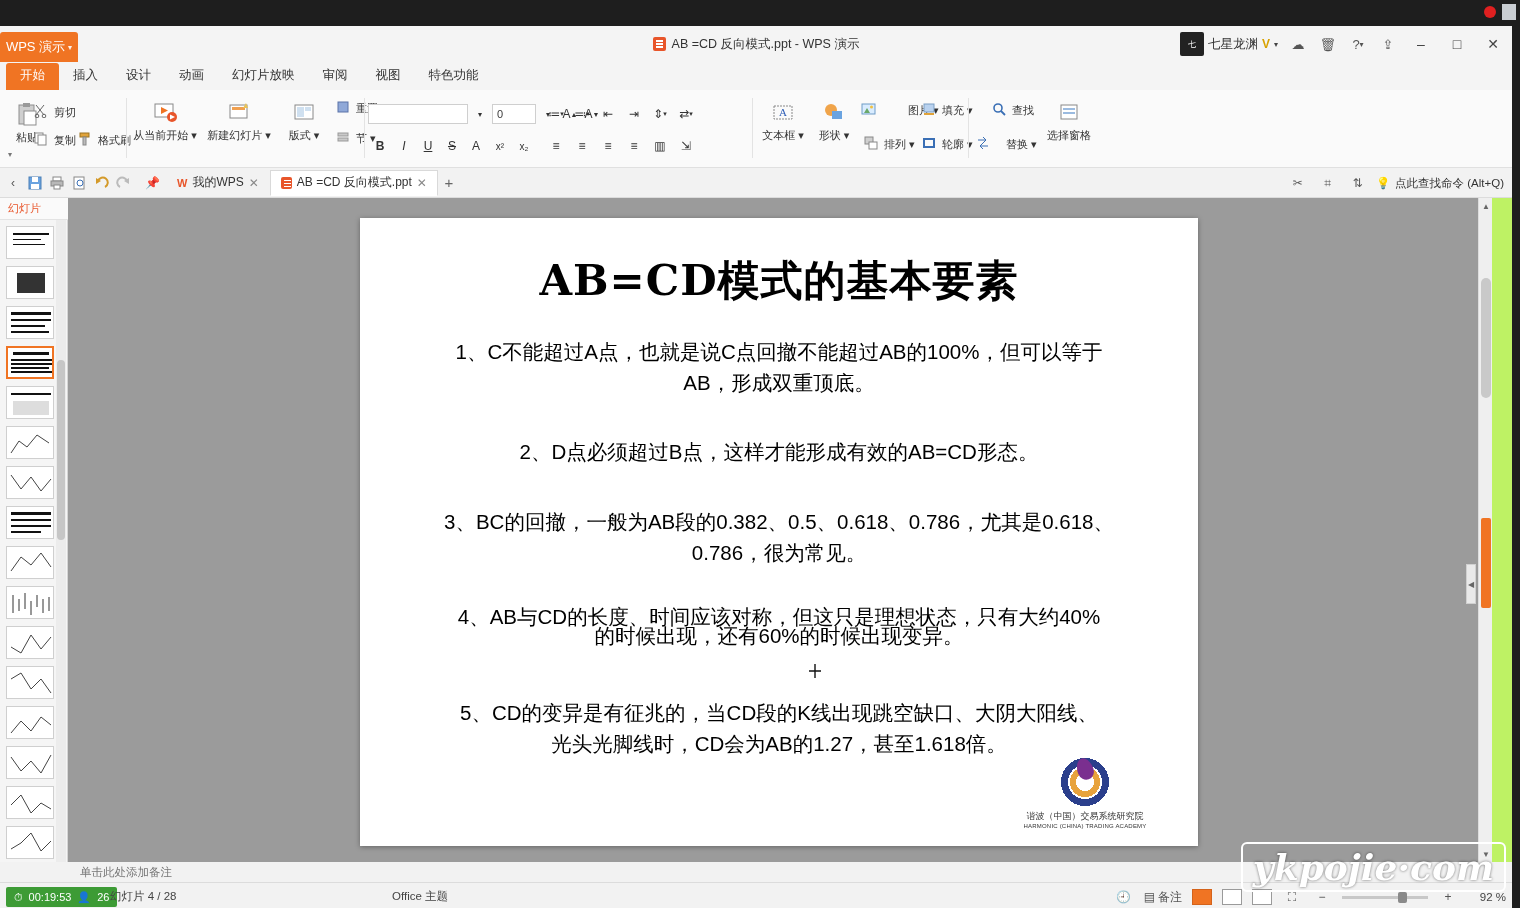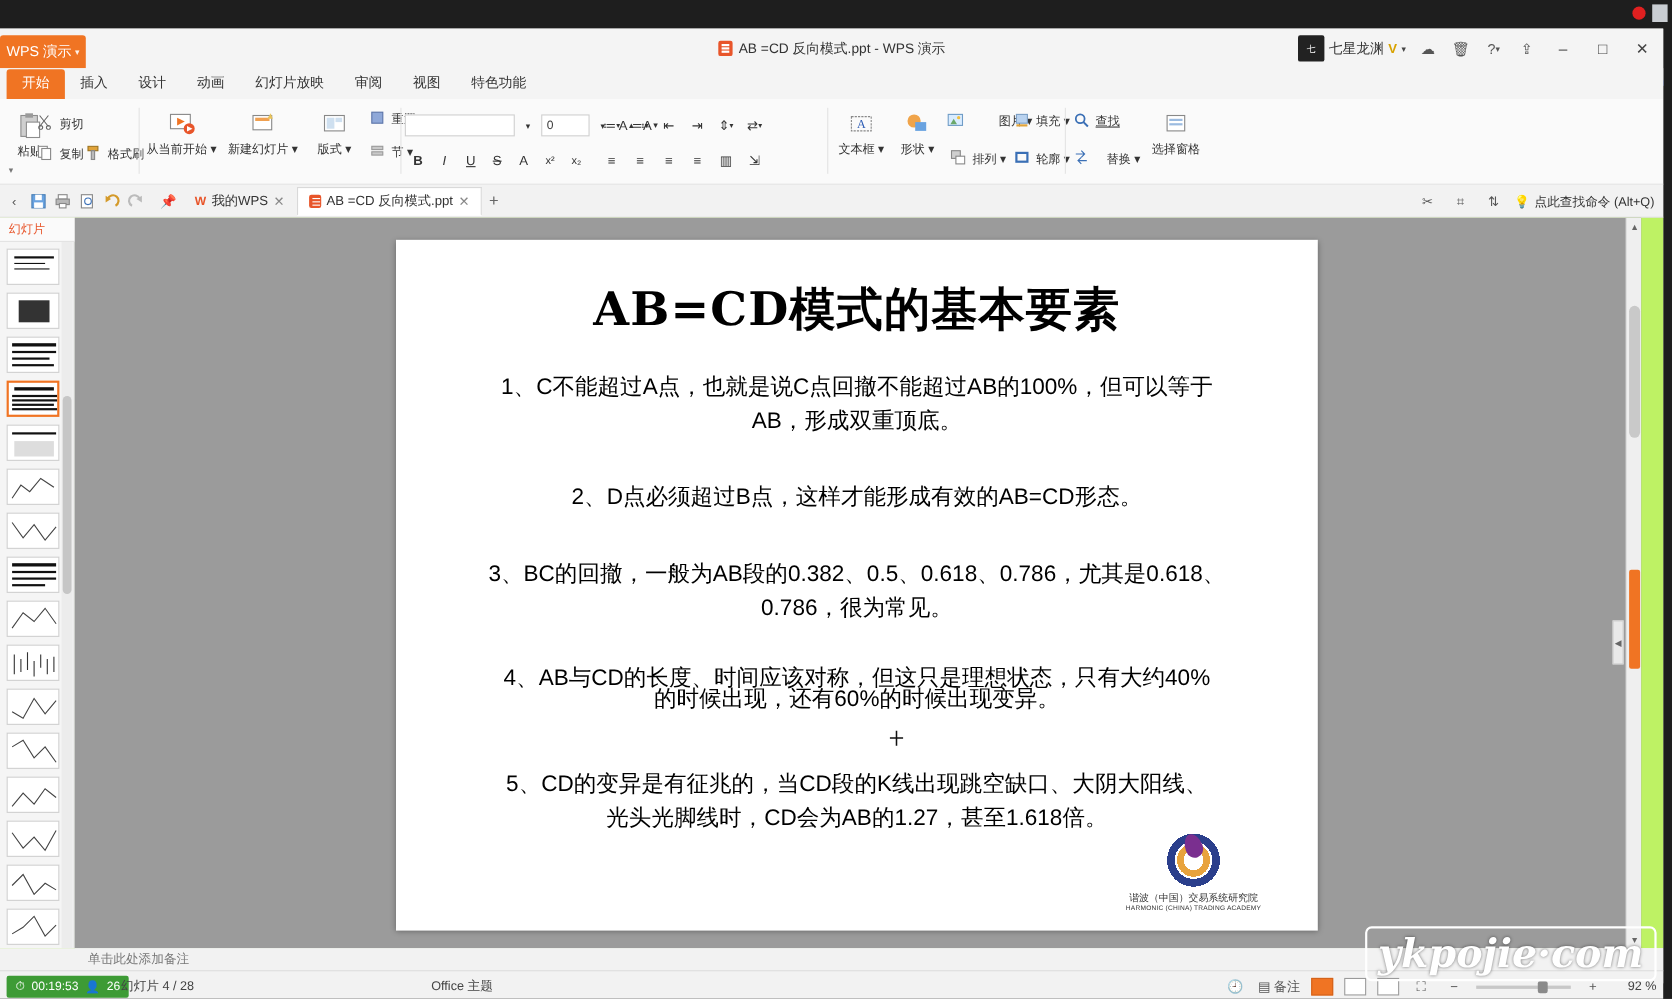--- a/index.html
+++ b/index.html
@@ -512,21 +512,21 @@
             <svg width="14" height="14" viewBox="0 0 14 14">
                 <rect x="2" y="3" width="10" height="8" fill="none" stroke="#3a6fb5" stroke-width="2"></rect>
               </svg>
           </span>
           <span class="lbl"><span>轮廓</span> ▾</span>
         </div>
       </div>
       <div class="sep" style="left:968px;"></div>
 
       <div class="rgroup" style="left:972px;width:140px;">
-        <div class="icobtn" style="position:absolute;left:0;top:8px;text-decoration:underline;">
+        <div class="icobtn" style="position:absolute;left:16px;top:8px;">
           <span class="mini-ico">
             <svg width="14" height="14" viewBox="0 0 14 14">
                 <circle cx="6" cy="6" r="4" fill="none" stroke="#3a6fb5" stroke-width="1.6"></circle>
                 <path d="M9 9 L13 13" stroke="#3a6fb5" stroke-width="1.8"></path>
               </svg>
           </span>
           <span class="lbl">查找</span>
         </div>
         <div class="icobtn" style="position:absolute;left:0;top:42px;gap:14px;">
           <span class="mini-ico">

